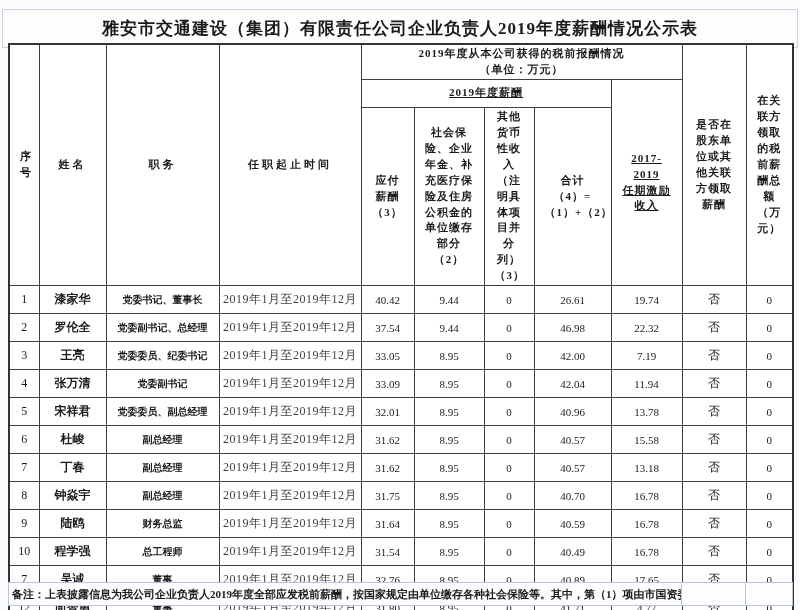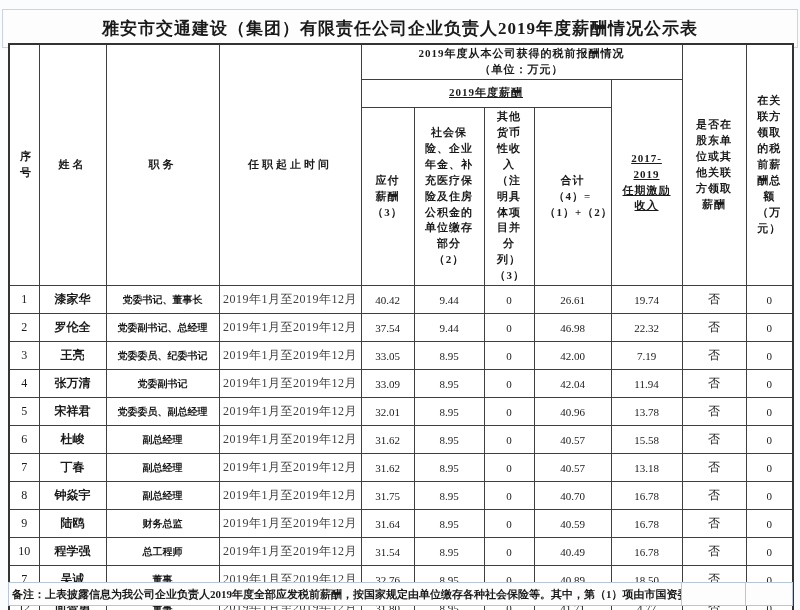--- a/index.html
+++ b/index.html
@@ -252,21 +252,21 @@
         </tr>
         <tr>
           <td class="col-0">7</td>
           <td class="col-1">吴诚</td>
           <td class="col-2">董事</td>
           <td class="col-3">2019年1月至2019年12月</td>
           <td class="col-4">32.76</td>
           <td class="col-5">8.95</td>
           <td class="col-6">0</td>
           <td class="col-7">40.89</td>
-          <td class="col-8">18.50</td>
+          <td class="col-8">17.65</td>
           <td class="col-9">否</td>
           <td class="col-10">0</td>
         </tr>
         <tr>
           <td class="col-0">12</td>
           <td class="col-1">简智勇</td>
           <td class="col-2">董事</td>
           <td class="col-3">2019年1月至2019年12月</td>
           <td class="col-4">31.80</td>
           <td class="col-5">8.95</td>

